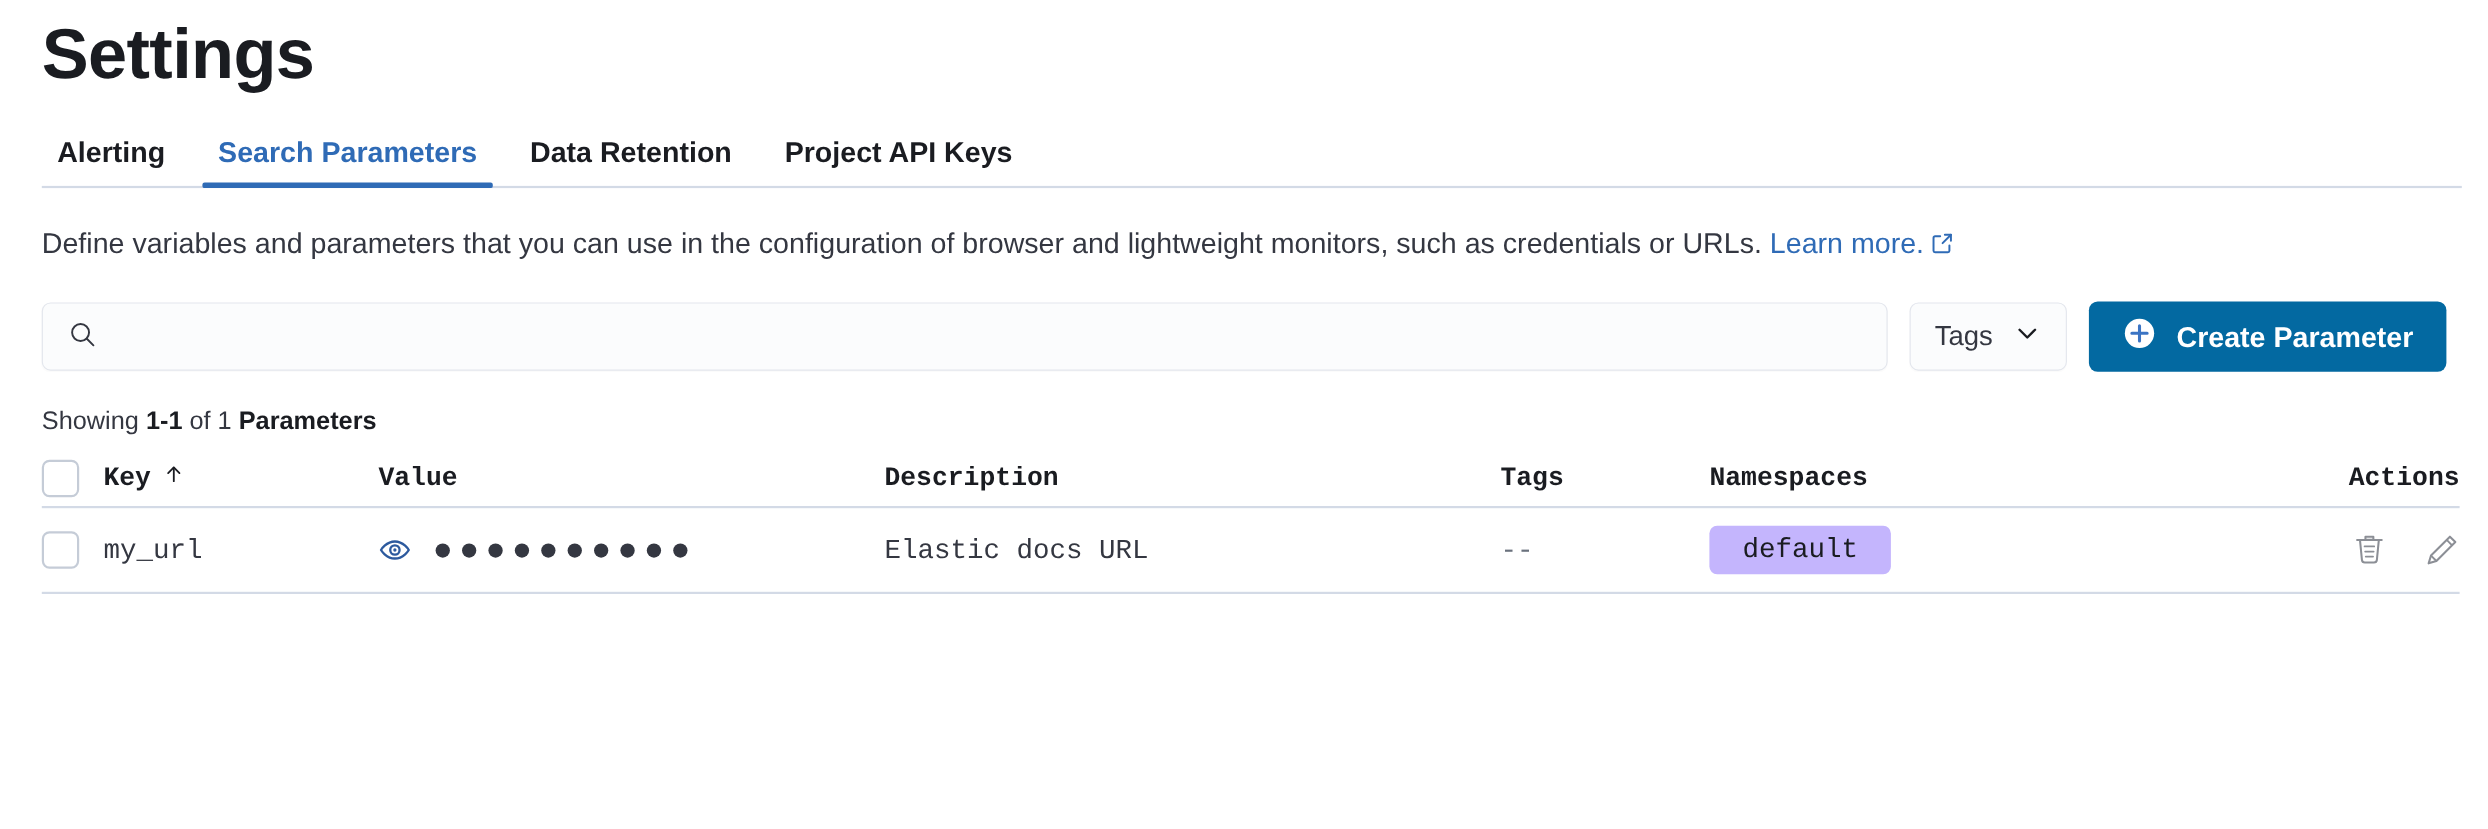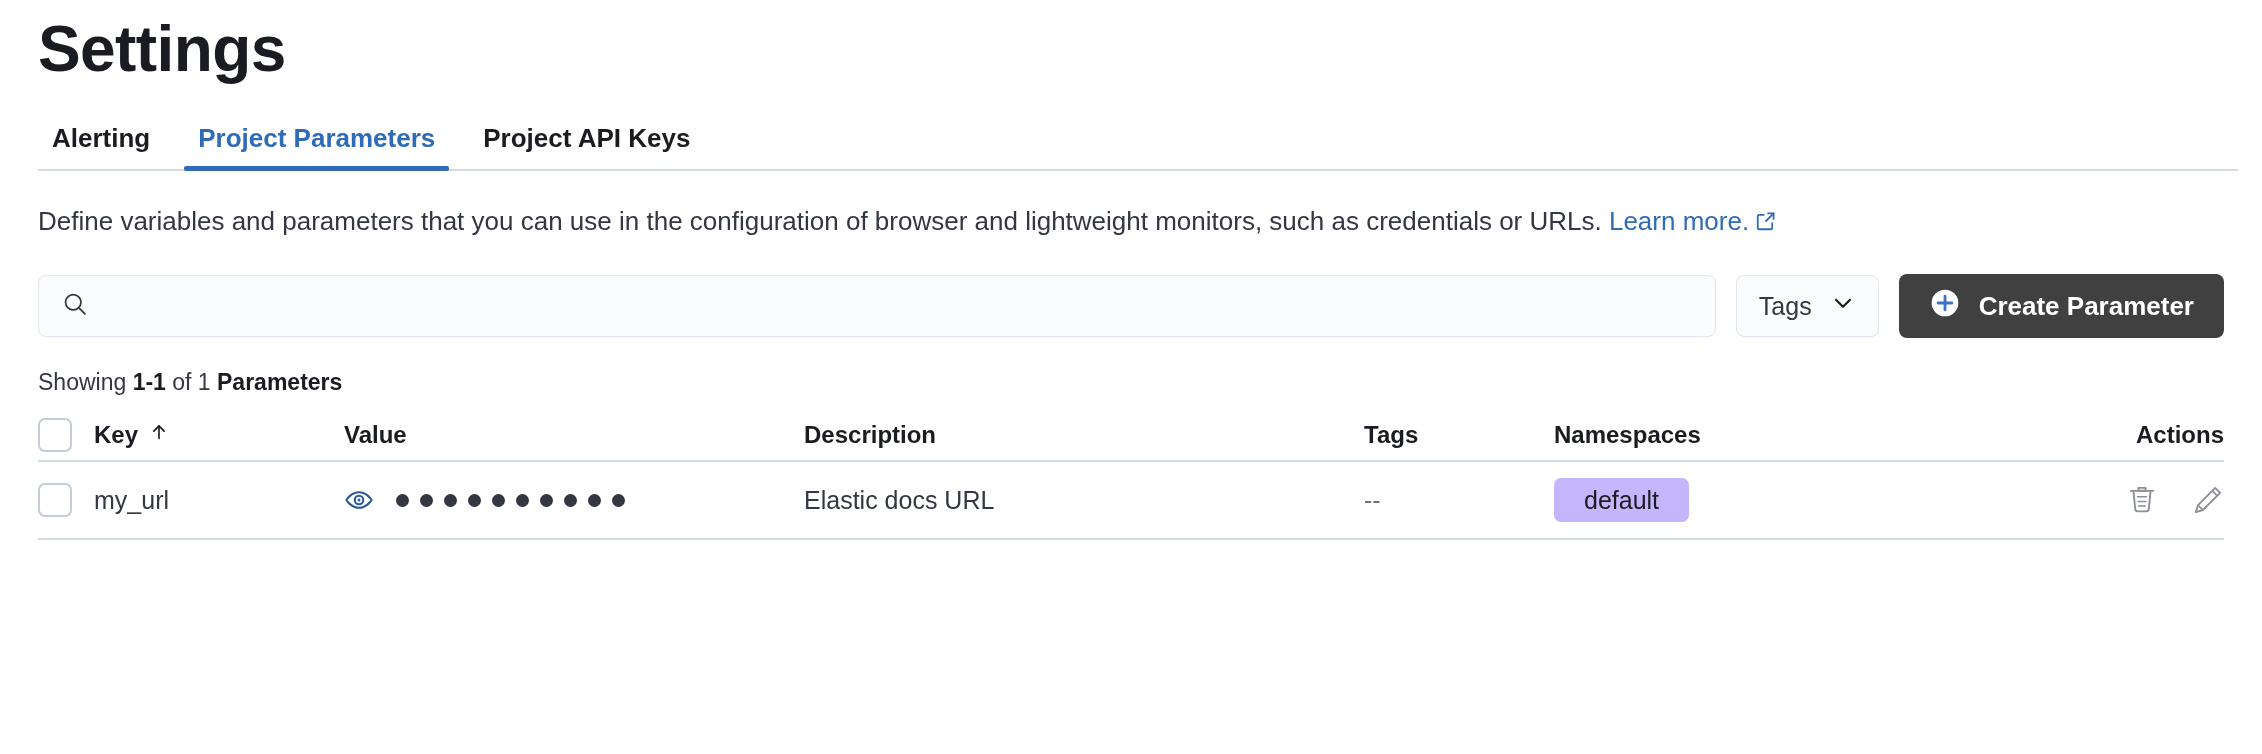--- a/index.html
+++ b/index.html
@@ -129,21 +129,21 @@
     gap: 18px;
     padding: 0 22px;
     font-size: 25px;
     color: #343741;
     cursor: pointer;
     box-shadow: 0 1px 1px rgba(0,0,0,0.02);
   }
 
   .create-button {
     height: 64px;
-    background: #404040;
+    background: #0369a1;
     border: none;
     border-radius: 8px;
     display: flex;
     align-items: center;
     gap: 18px;
     padding: 0 30px;
     color: #ffffff;
     font-size: 26px;
     font-weight: 700;
     font-family: "Liberation Sans", sans-serif;
@@ -158,21 +158,22 @@
     font-size: 23px;
     color: #343741;
     line-height: 28px;
   }
   .showing b { font-weight: 700; color: #1a1c21; }
 
   
   .table {
     margin-top: 14px;
     margin-left: 14px;
-    margin-right: 14px;
+    margin-right: 2px;
+    font-family: Liberation Mono, monospace;
   }
   .t-row {
     display: flex;
     align-items: center;
     border-bottom: 2px solid #d3dae6;
   }
   .t-head { height: 52px; }
   .t-body { height: 78px; }
 
   .c-check  { width: 56px; flex: 0 0 56px; display:flex; align-items:center; }
@@ -233,21 +234,22 @@
 </style>
 </head>
 <body>
 
 <div class="page">
 
   <div class="page-title">Settings</div>
 
   <div class="tabs">
     <div class="tab">Alerting</div>
-    <div class="tab active">Project Parameters</div>
+    <div class="tab active">Search Parameters</div>
+    <div class="tab">Data Retention</div>
     <div class="tab">Project API Keys</div>
   </div>
 
   <div class="description">
     <span>Define variables and parameters that you can use in the configuration of browser and lightweight monitors, such as credentials or URLs. </span><a class="link">Learn more.</a><span class="ext-icon"><svg width="22" height="22" viewBox="0 0 16 16" fill="none" xmlns="http://www.w3.org/2000/svg">
           <path d="M9.5 2.5h4v4" stroke="#2f6bb6" stroke-width="1.3" stroke-linecap="round" stroke-linejoin="round"></path>
           <path d="M13.5 2.5L8 8" stroke="#2f6bb6" stroke-width="1.3" stroke-linecap="round"></path>
           <path d="M12.5 9.6V13a1 1 0 0 1-1 1H3a1 1 0 0 1-1-1V4.5a1 1 0 0 1 1-1h3.4" stroke="#2f6bb6" stroke-width="1.3" stroke-linecap="round" stroke-linejoin="round"></path>
         </svg></span>
   </div>

